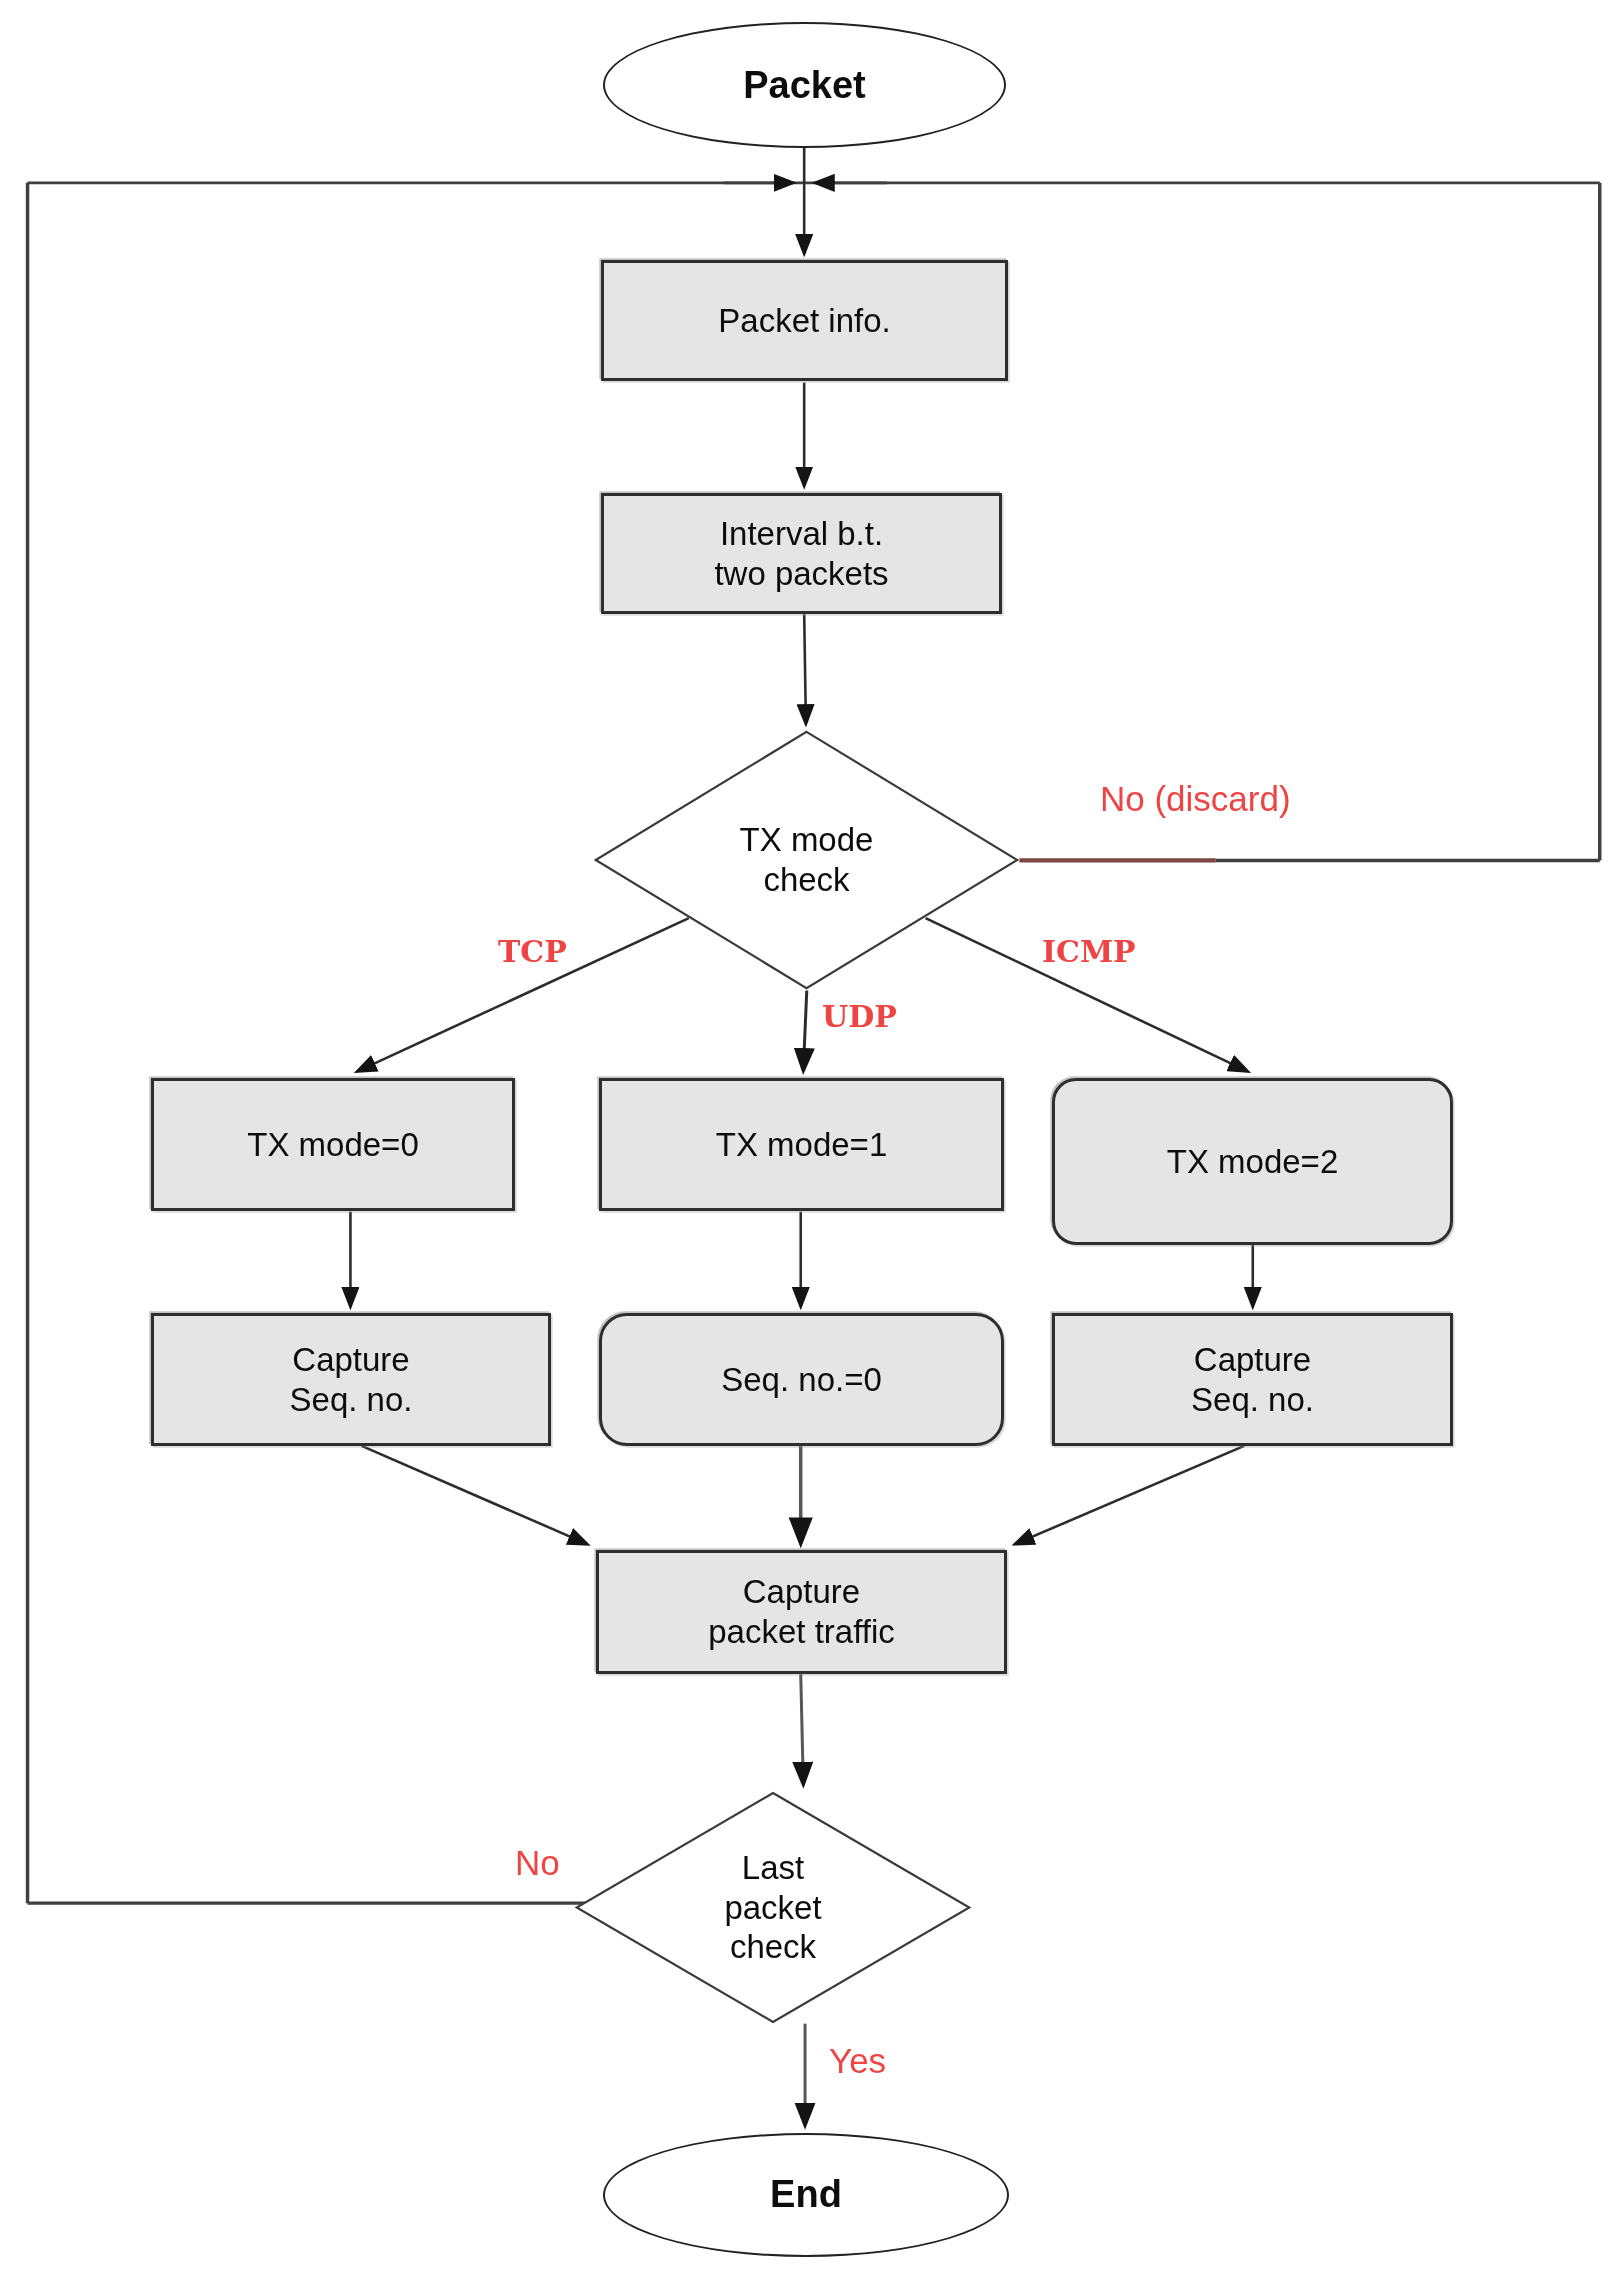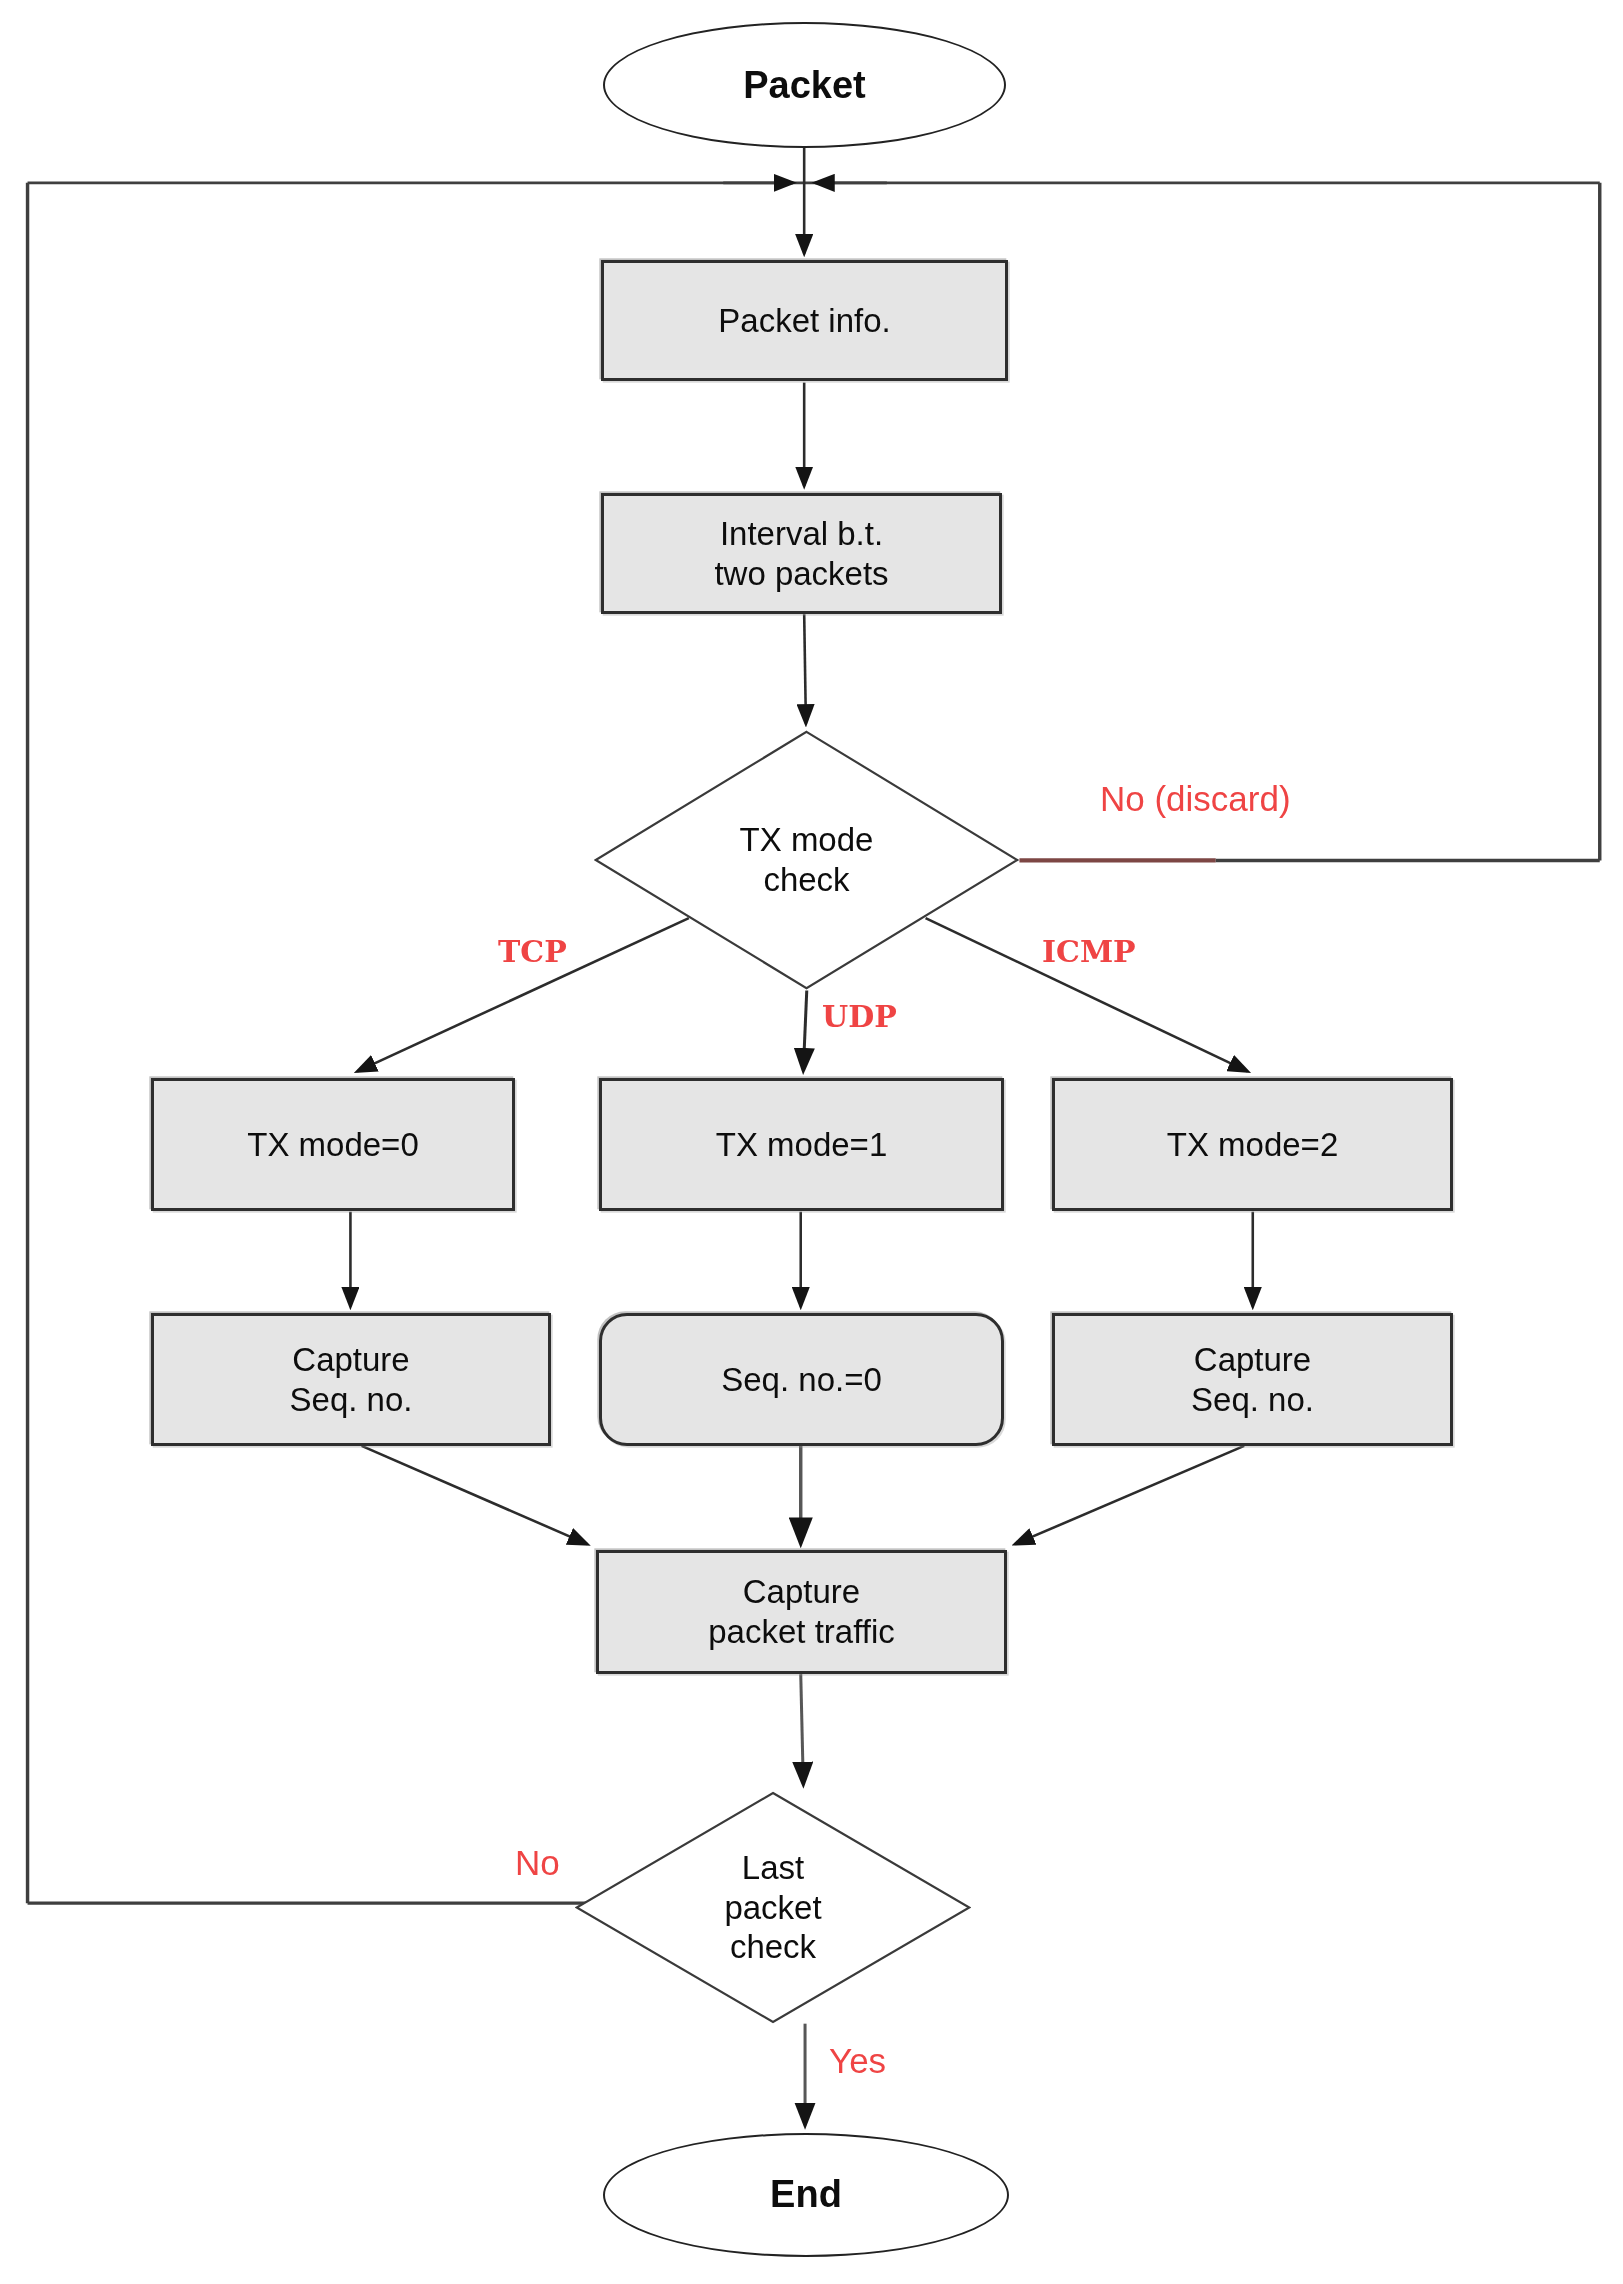--- a/index.html
+++ b/index.html
@@ -142,21 +142,21 @@
   </div>
 
   <div class="node rect-node" style="left:151px; top:1078px; width:364px; height:133px;">
     <span class="label">TX mode=0</span>
   </div>
 
   <div class="node rect-node" style="left:599px; top:1078px; width:405px; height:133px;">
     <span class="label">TX mode=1</span>
   </div>
 
-  <div class="node rect-node" style="left:1052px; top:1078px; width:401px; height:133px;">
+  <div class="node rect-node" style="left:1052px; top:1078px; width:401px; height:167px;border-radius:24px;">
     <span class="label">TX mode=2</span>
   </div>
 
   <div class="node rect-node" style="left:151px; top:1313px; width:400px; height:133px;">
     <span class="label">Capture
 Seq. no.</span>
   </div>
 
   <div class="node rect-node" style="left:599px; top:1313px; width:405px; height:133px;border-radius:28px;">
     <span class="label">Seq. no.=0</span>

